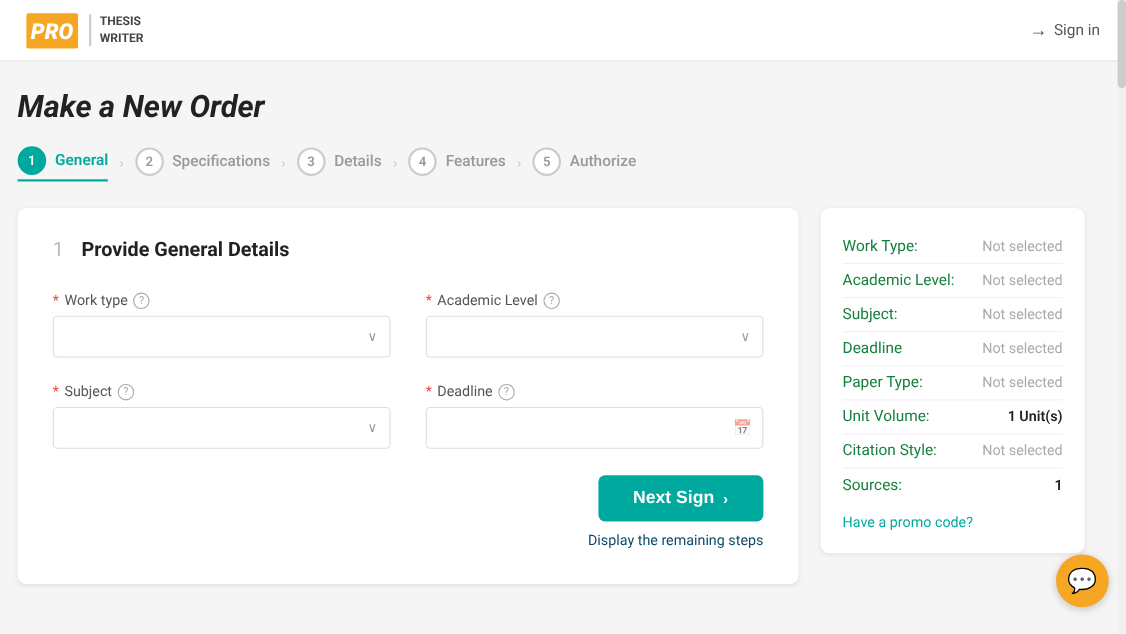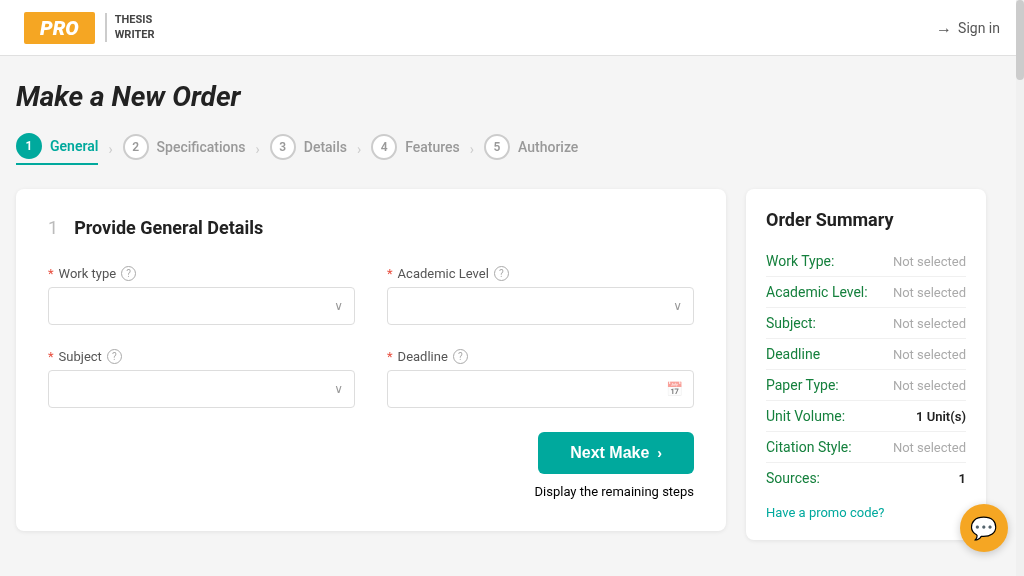--- a/index.html
+++ b/index.html
@@ -25,21 +25,21 @@
     .logo-area {
       display: flex;
       align-items: center;
       gap: 10px;
     }
     .logo-pro {
       background: #f5a623;
       color: #fff;
       font-weight: 900;
       font-size: 20px;
-      padding: 4px 16px;
+      padding: 4px 4px;
       border-radius: 2px;
       font-style: italic;
     }
     .logo-text {
       font-size: 11px;
       font-weight: 700;
       color: #444;
       line-height: 1.3;
       border-left: 2px solid #ccc;
       padding-left: 8px;
@@ -257,21 +257,21 @@
       cursor: pointer;
       display: flex;
       align-items: center;
       gap: 8px;
     }
     .btn-arrow {
       font-size: 14px;
     }
     .display-steps-link {
       font-size: 13px;
-      color: #000000;
+      color: #0c4a6e;
       cursor: pointer;
     }
 
     
     .order-summary {
       width: 240px;
       background: #fff;
       border-radius: 8px;
       padding: 20px;
       box-shadow: 0 1px 4px rgba(0,0,0,0.08);
@@ -463,29 +463,28 @@
               <span class="help-icon">?</span>
             </label>
             <div class="date-wrapper">
               <input type="text" class="form-input-date" placeholder="" style="">
             </div>
           </div>
         </div>
 
         <div class="form-footer">
           <button class="next-step-btn">
-            <span>Next Make</span>
+            <span>Next Sign</span>
             <span class="btn-arrow">›</span>
           </button>
           <span class="display-steps-link">Display the remaining steps</span>
         </div>
       </div>
 
       <aside class="order-summary">
-        <h2 class="summary-title">Order Summary</h2>
 
         <div class="summary-row">
           <span class="summary-label">Work Type:</span>
           <span class="summary-value">Not selected</span>
         </div>
         <div class="summary-row">
           <span class="summary-label">Academic Level:</span>
           <span class="summary-value">Not selected</span>
         </div>
         <div class="summary-row">

